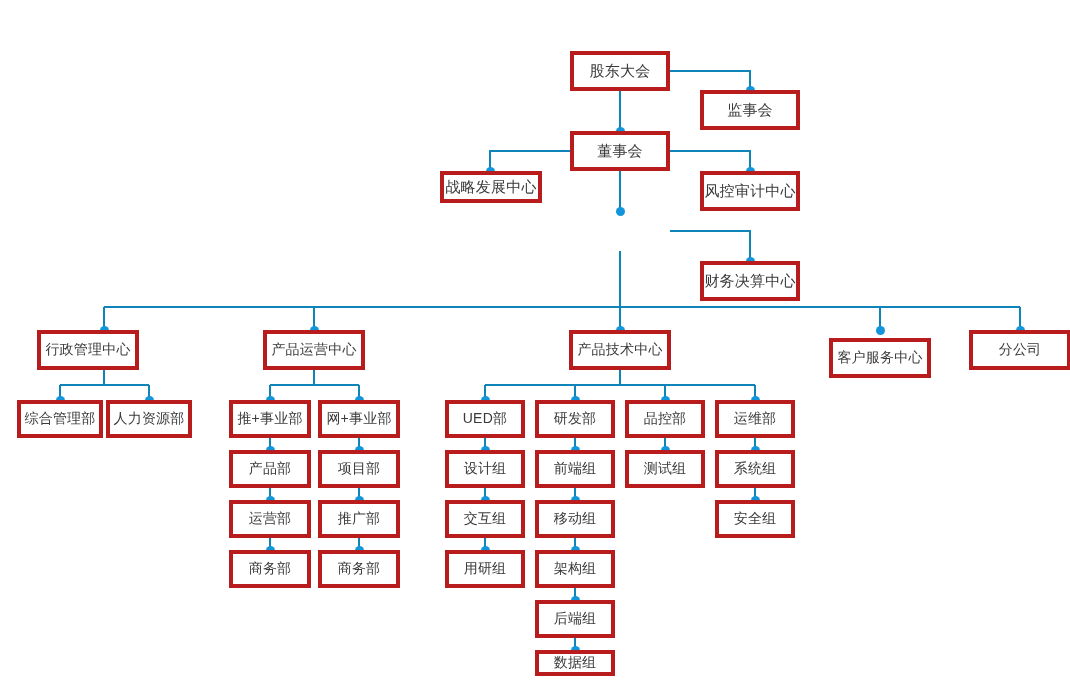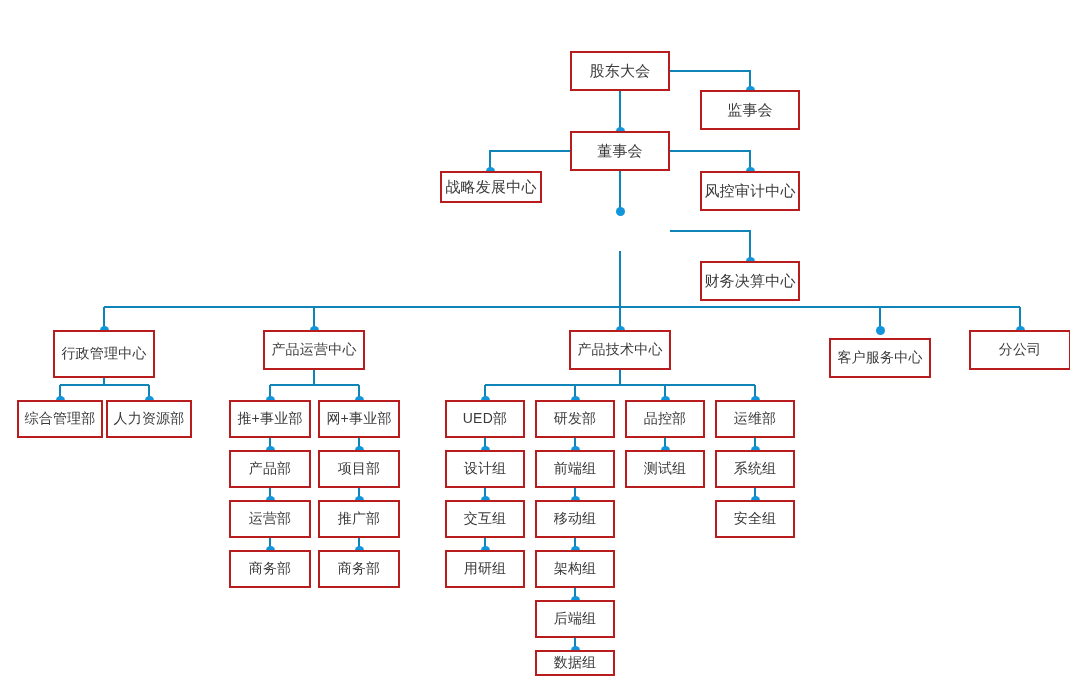--- a/index.html
+++ b/index.html
@@ -19,21 +19,21 @@
     position: absolute;
     left: 0;
     top: 0;
     width: 1070px;
     height: 689px;
     pointer-events: none;
   }
   .node {
     position: absolute;
     box-sizing: border-box;
-    border: 2px solid #b91c1c;
+    border: 4px solid #b91c1c;
     background: #ffffff;
     color: #3a3a3a;
     display: flex;
     align-items: center;
     justify-content: center;
     text-align: center;
     line-height: 1.1;
     white-space: nowrap;
     letter-spacing: 0.2px;
   }
@@ -166,21 +166,21 @@
 
   <div class="node lvl-top" style="left:570px;top:51px;width:100px;height:40px">股东大会</div>
   <div class="node lvl-mid" style="left:700px;top:90px;width:100px;height:40px">监事会</div>
 
   <div class="node lvl-top" style="left:570px;top:131px;width:100px;height:40px">董事会</div>
   <div class="node lvl-mid" style="left:440px;top:171px;width:102px;height:32px">战略发展中心</div>
   <div class="node lvl-mid" style="left:700px;top:171px;width:100px;height:40px">风控审计中心</div>
 
   <div class="node lvl-mid" style="left:700px;top:261px;width:100px;height:40px">财务决算中心</div>
 
-  <div class="node lvl-unit" style="left:53px;top:330px;width:102px;height:48px">行政管理中心</div>
+  <div class="node lvl-unit" style="left:37px;top:330px;width:102px;height:40px">行政管理中心</div>
   <div class="node lvl-leaf" style="left:17px;top:400px;width:86px;height:38px">综合管理部</div>
   <div class="node lvl-leaf" style="left:106px;top:400px;width:86px;height:38px">人力资源部</div>
 
   <div class="node lvl-unit" style="left:263px;top:330px;width:102px;height:40px">产品运营中心</div>
   <div class="node lvl-leaf" style="left:229px;top:400px;width:82px;height:38px">推+事业部</div>
   <div class="node lvl-leaf" style="left:229px;top:450px;width:82px;height:38px">产品部</div>
   <div class="node lvl-leaf" style="left:229px;top:500px;width:82px;height:38px">运营部</div>
   <div class="node lvl-leaf" style="left:229px;top:550px;width:82px;height:38px">商务部</div>
   <div class="node lvl-leaf" style="left:318px;top:400px;width:82px;height:38px">网+事业部</div>
   <div class="node lvl-leaf" style="left:318px;top:450px;width:82px;height:38px">项目部</div>

